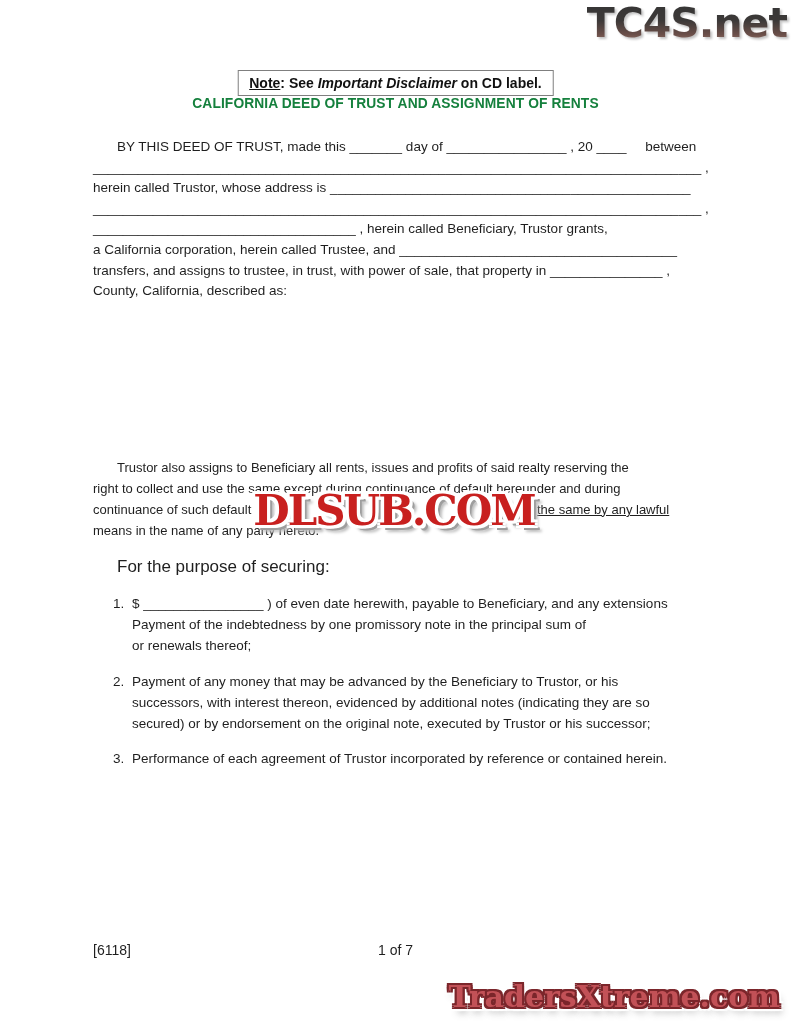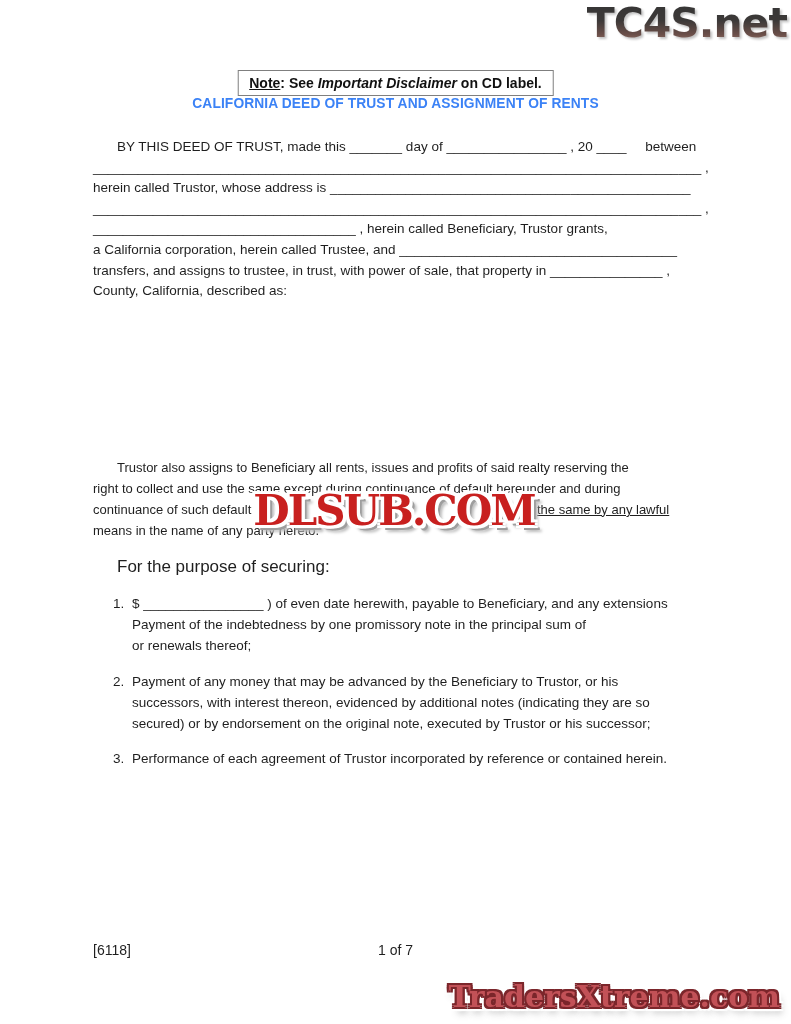--- a/index.html
+++ b/index.html
@@ -20,21 +20,21 @@
   .note-box{
     position:absolute;top:50px;left:50%;transform:translateX(-50%);
     border:1px solid #7f7f7f;padding:4px 11px;white-space:nowrap;
     font-size:14px;font-weight:bold;color:#111;margin-top:20px;
   }
   .note-box .u{text-decoration:underline;}
   .note-box .it{font-style:italic;}
   
   .doc-title{
     position:absolute;top:96px;left:0;width:100%;text-align:center;
-    font-weight:bold;font-size:13.8px;letter-spacing:0.1px;color:#3b82f6;
+    font-weight:bold;font-size:13.8px;letter-spacing:0.1px;color:#15803d;
   }
   
   .pre{white-space:pre;}
   .intro{position:absolute;left:93px;top:137px;font-size:13.5px;line-height:20.6px;}
   .indent{text-indent:24px;}
   .rents{position:absolute;left:93px;top:458px;font-size:13px;line-height:20.9px;width:620px;}
   .rents .split{position:relative;height:20.9px;}
   .rents .split .right-frag{position:absolute;left:444px;top:0;text-decoration:underline;}
   .securing-heading{position:absolute;left:117px;top:557px;font-size:17px;}
   .list-item{position:absolute;left:113px;width:600px;display:flex;font-size:13.5px;line-height:21px;}

